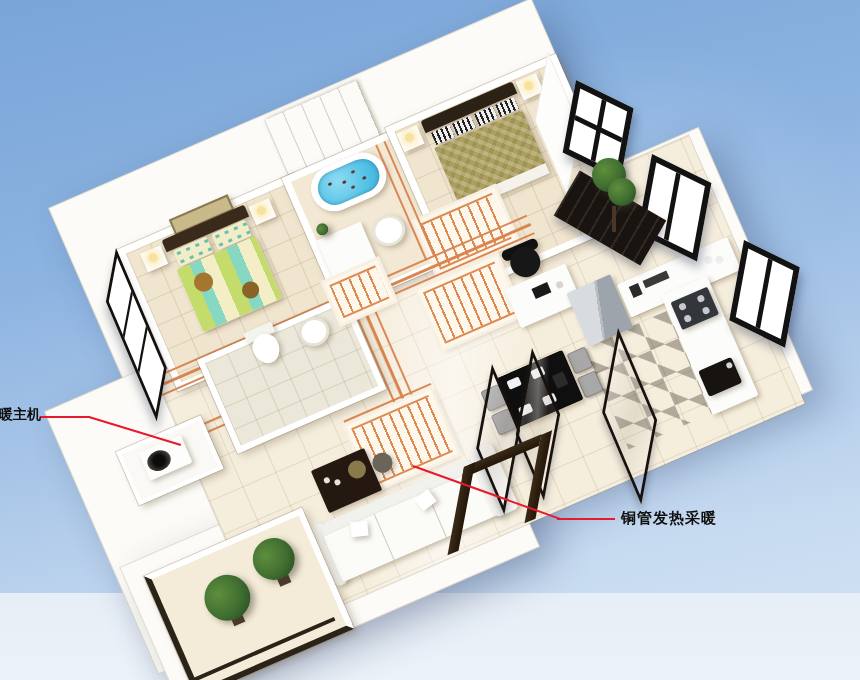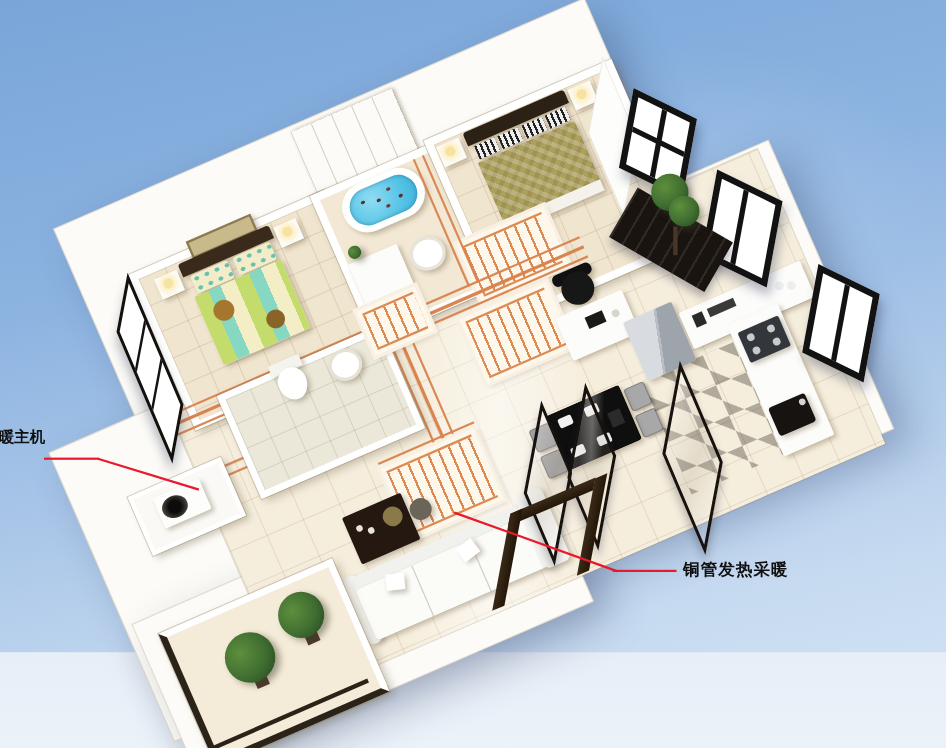--- a/index.html
+++ b/index.html
@@ -240,18 +240,18 @@
   <div class="iso-x" style="left:464px;top:467px;width:84px;height:12px;background:linear-gradient(#3a2a18,#241708)"></div>
   <div class="iso-x" style="left:464px;top:467px;width:12px;height:92px;background:linear-gradient(90deg,#3a2a18,#241708)"></div>
   <div class="iso-x" style="left:541px;top:435px;width:12px;height:92px;background:linear-gradient(90deg,#3a2a18,#241708)"></div>
 
   <div class="plant" style="position:absolute;left:592px;top:158px;width:34px;height:34px"></div>
   <div class="plant" style="position:absolute;left:608px;top:178px;width:28px;height:28px"></div>
   <div style="position:absolute;left:612px;top:206px;width:4px;height:26px;background:#4a3626"></div>
 
   <div class="redline" style="left:40px;top:416px;width:50px"></div>
   <div class="redline" style="left:89px;top:416px;width:96px;transform:rotate(17deg)"></div>
-  <div class="callout" style="left:-1px;top:389px;font-size:14px">暖主机</div>
+  <div class="callout" style="left:-1px;top:406px;font-size:14px">暖主机</div>
 
   <div class="redline" style="left:413px;top:465px;width:157px;transform:rotate(19.8deg)"></div>
   <div class="redline" style="left:557px;top:518px;width:58px"></div>
   <div class="callout" style="left:621px;top:509px;font-size:15px;letter-spacing:1px">铜管发热采暖</div>
 </div>
 
 </body></html>

